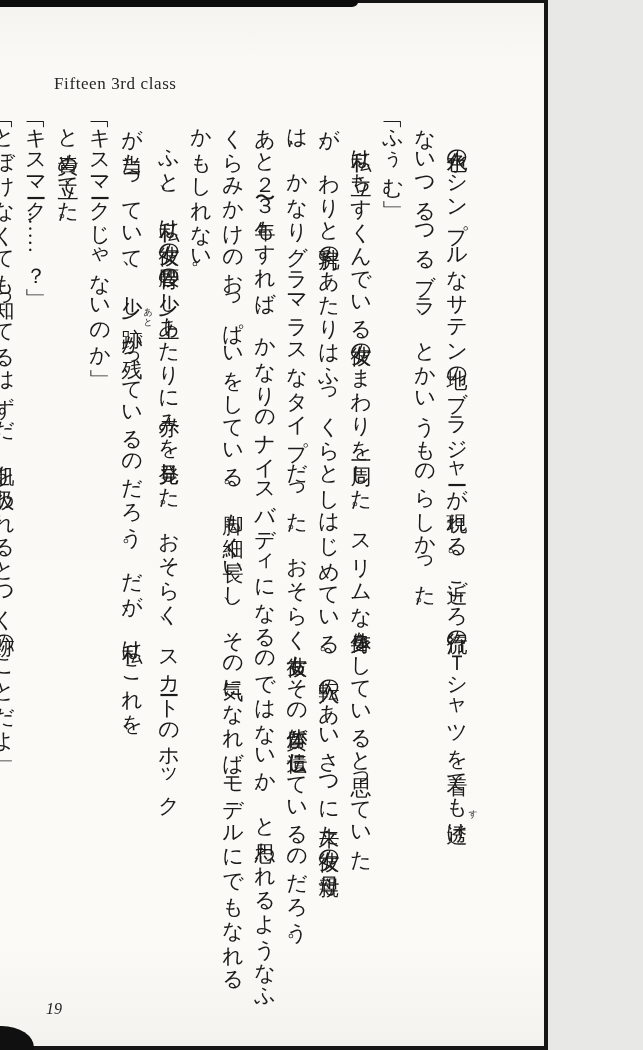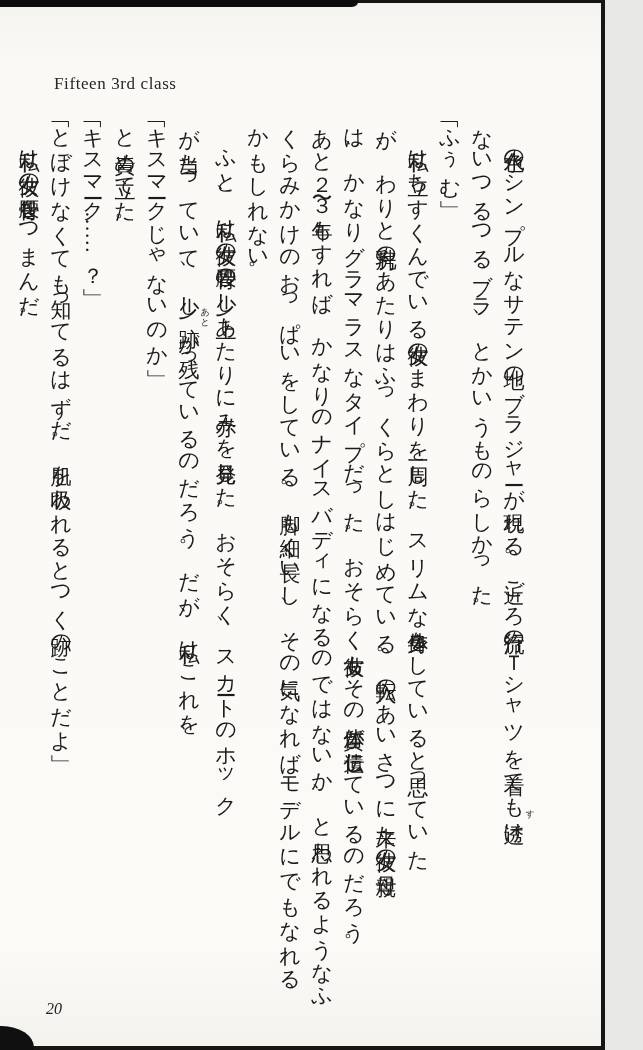--- a/index.html
+++ b/index.html
@@ -2,21 +2,21 @@
 <html><head>
 <meta charset="utf-8">
 <style>
   html, body {
     margin: 0;
     padding: 0;
     background: #e8e8e6;
   }
   .page {
     position: relative;
-    width: 605px;
+    width: 548px;
     height: 1050px;
     background: linear-gradient(180deg, #f4f3f0 0%, #faf9f6 6%, #fbfaf7 90%, #f3f2ef 100%);
     overflow: hidden;
     font-family: "Liberation Serif", "DejaVu Serif", serif;
     color: #1c1c1c;
   }
 
   
   .edge-top-thin {
     position: absolute; top: 0; left: 0;
@@ -114,15 +114,15 @@
     <p class="line">かもしれない。</p>
     <p class="line indent">ふと、私は彼女の腰骨の少し上あたりに赤みを発見した。おそらく、スカートのホック</p>
     <p class="line"><span>が当たっていて、少し</span><ruby><span>跡</span><rt>あと</rt></ruby><span>が残っているのだろう。だが、私はこれを、</span></p>
     <p class="line">「キスマークじゃないのか」</p>
     <p class="line">と責め立てた。</p>
     <p class="line">「キスマーク……？」</p>
     <p class="line">「とぼけなくても知ってるはずだ。肌を吸われるとつく跡のことだよ」</p>
     <p class="line indent">私は彼女の腰骨をつまんだ。</p>
   </div>
 
-  <div class="page-number">20</div>
+  <div class="page-number">19</div>
 
 </div>
 
 </body></html>

